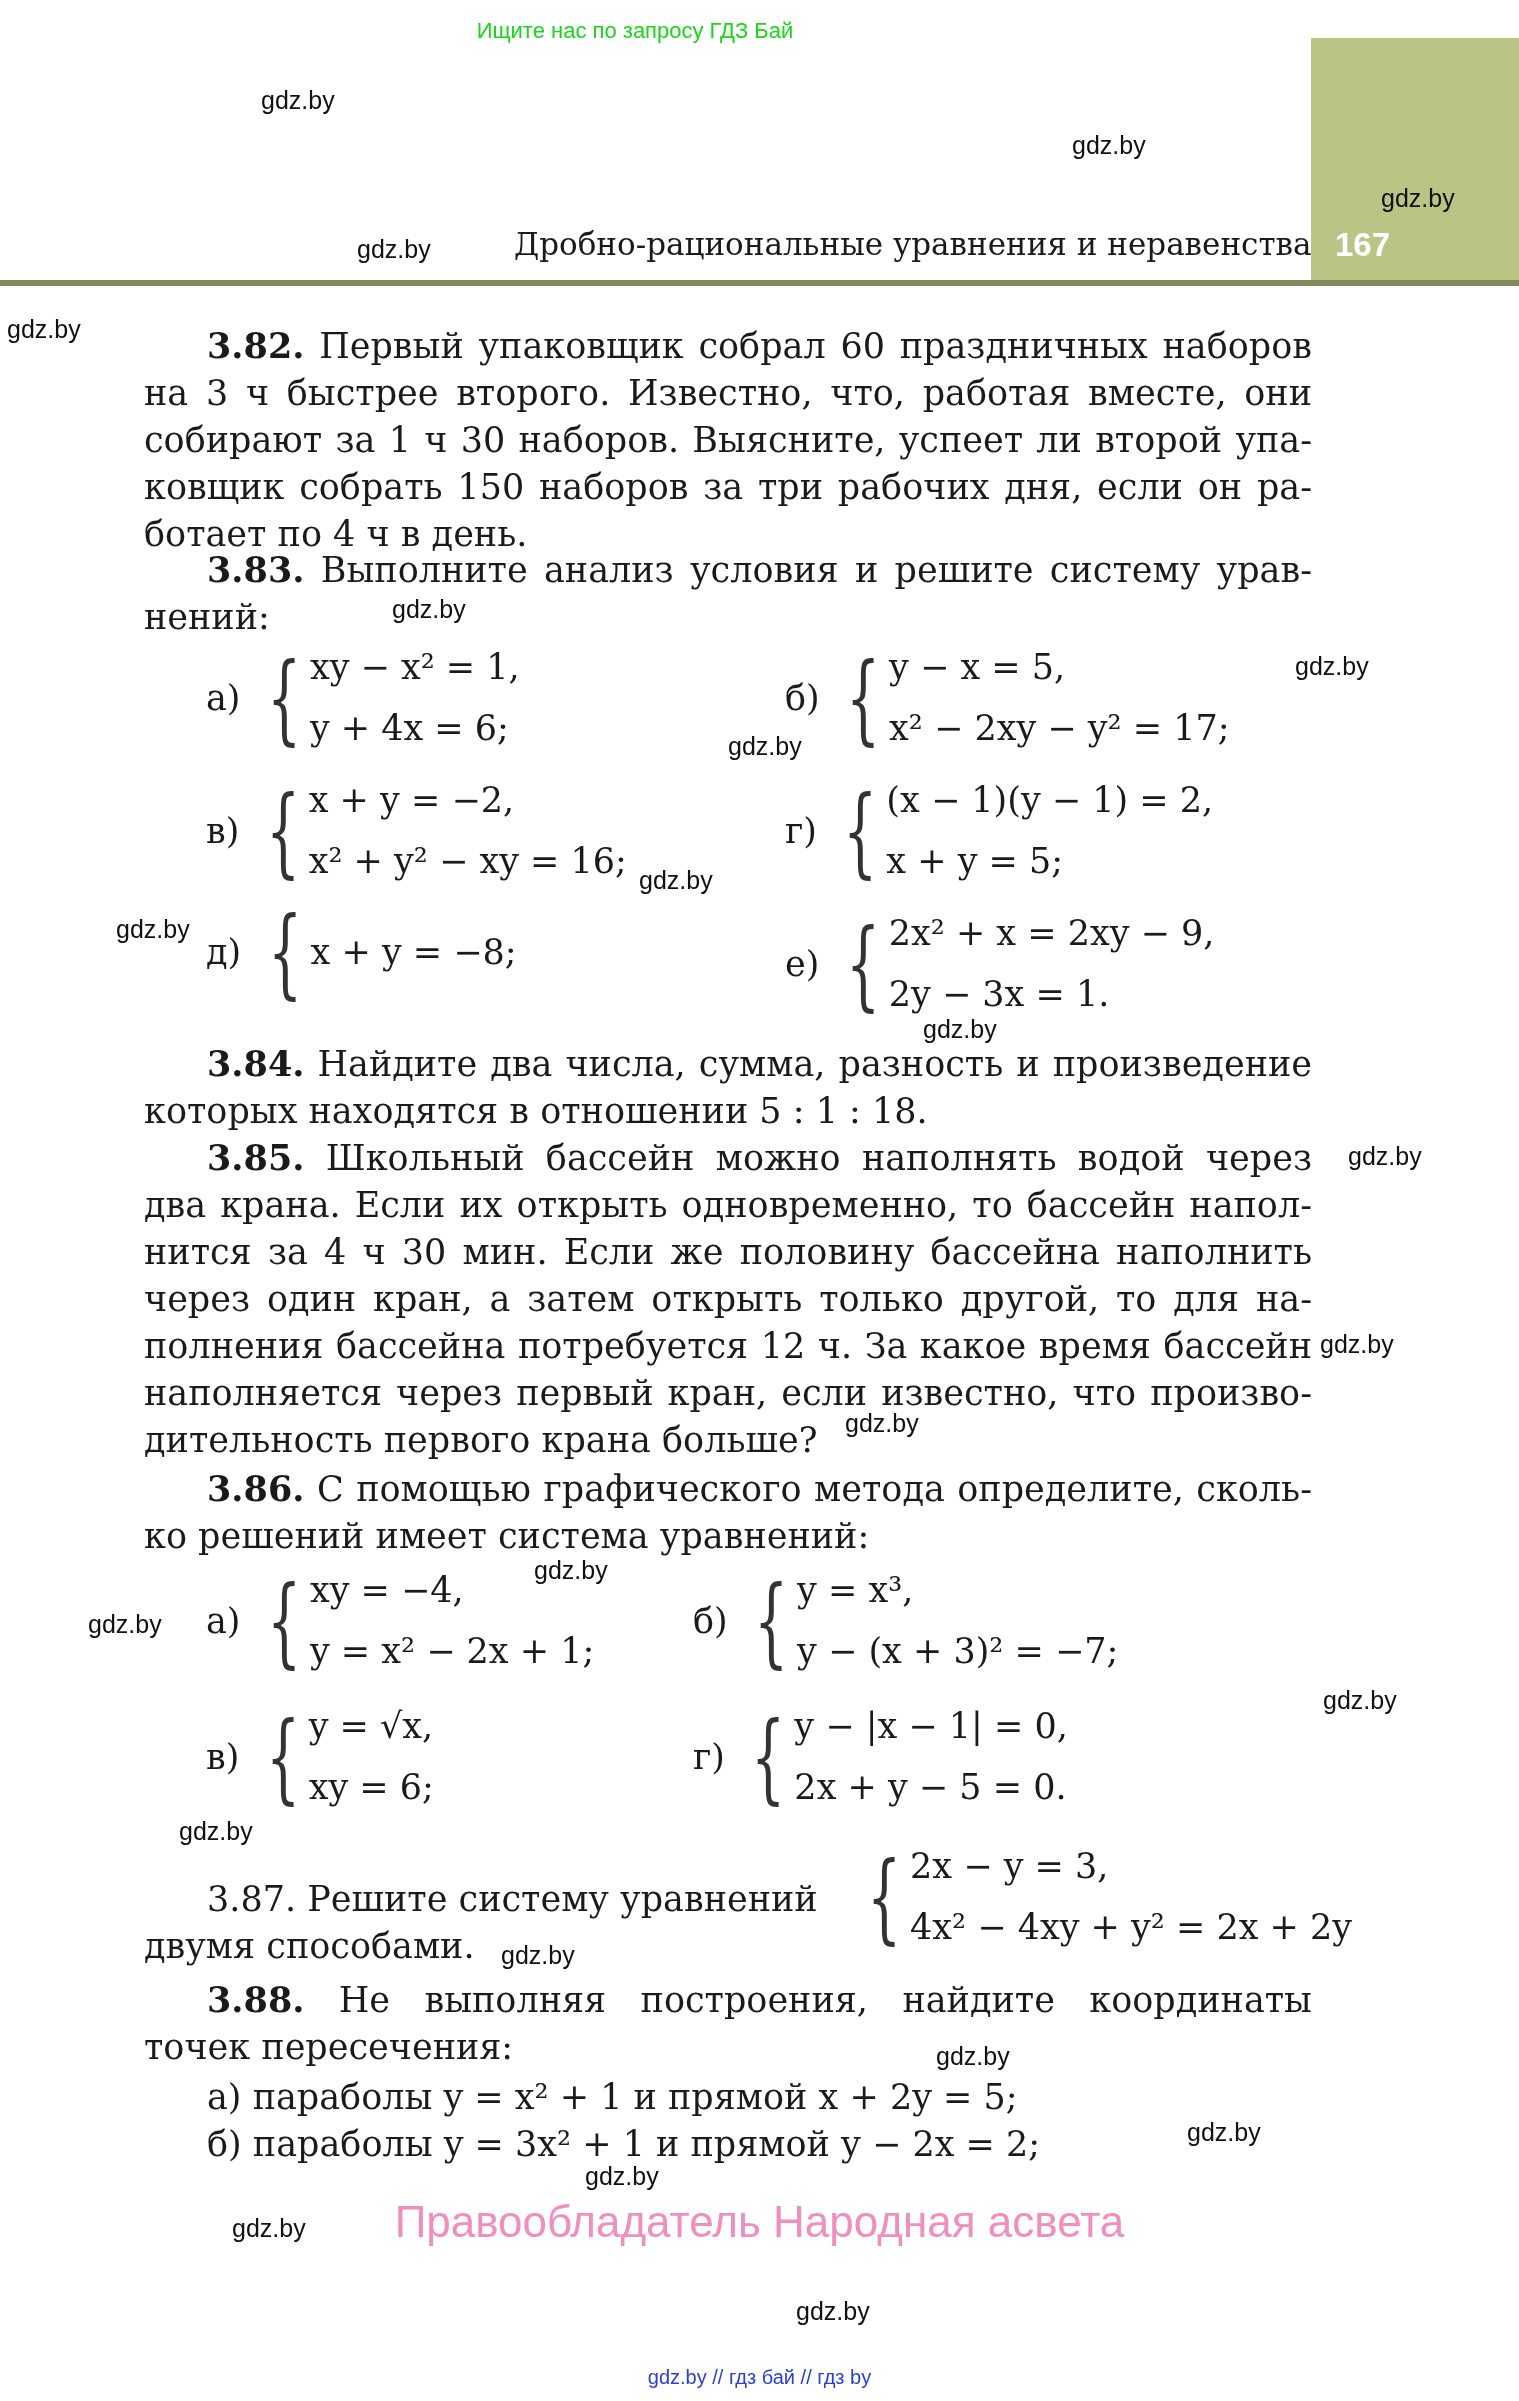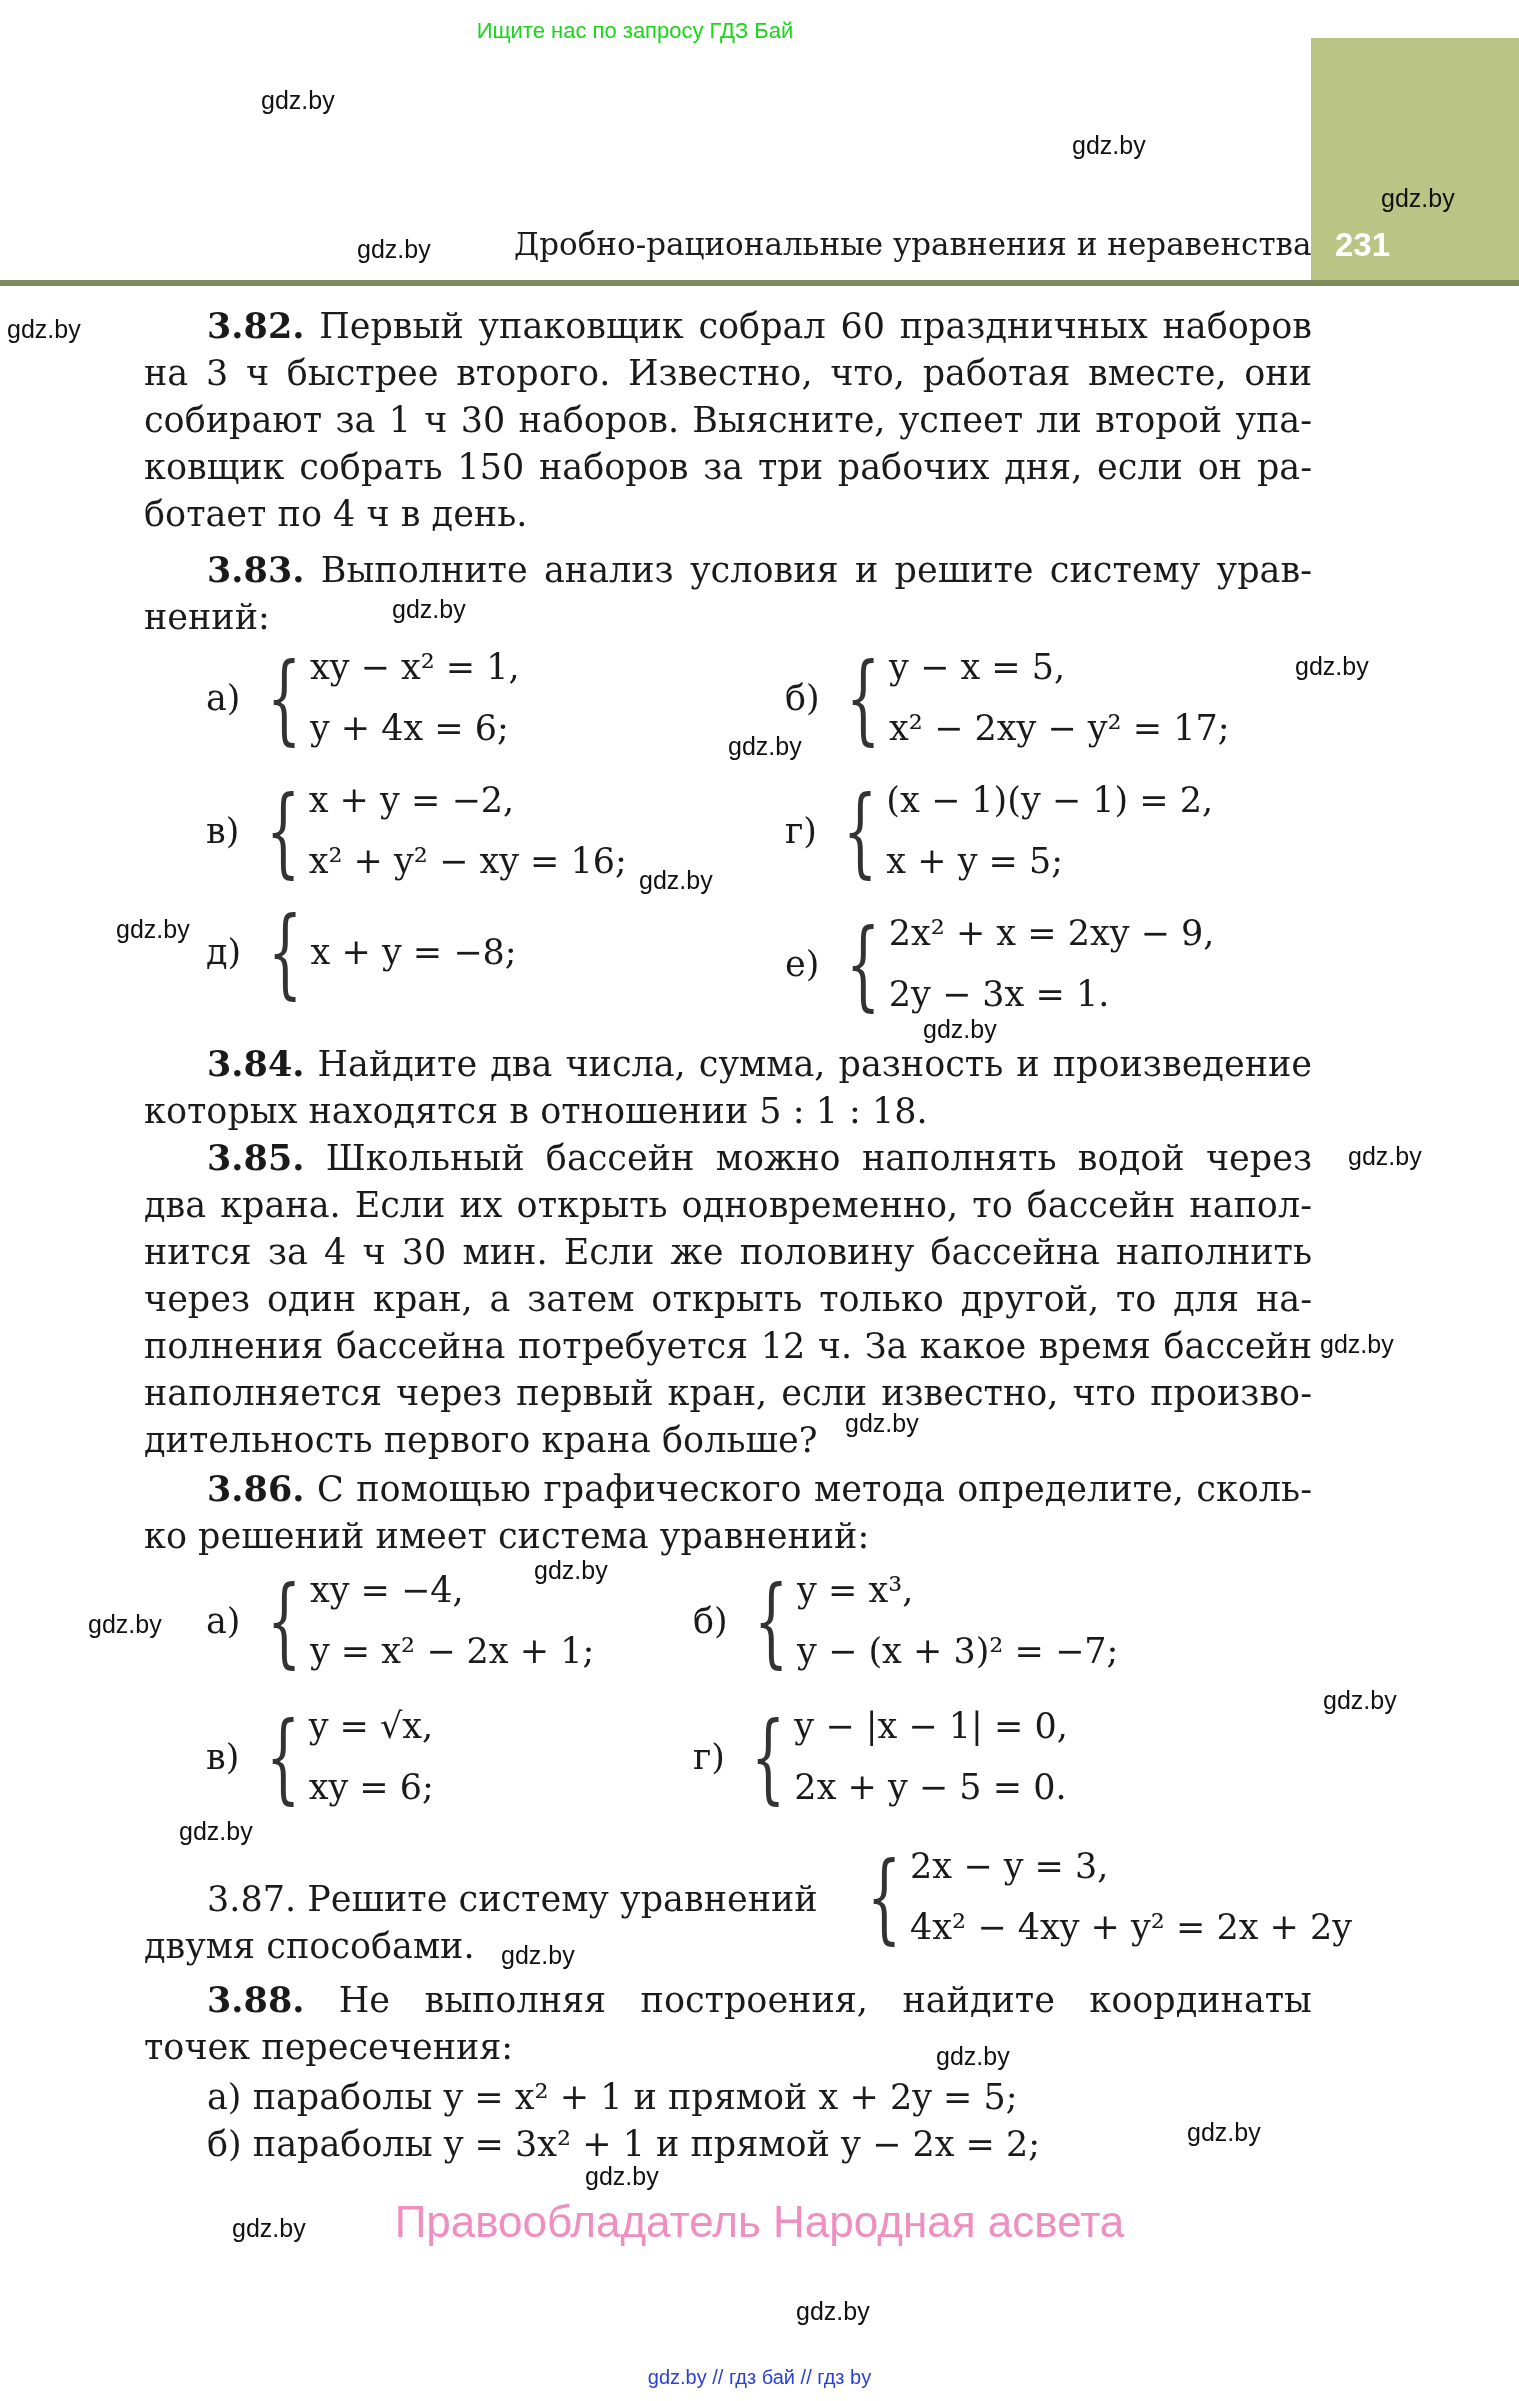--- a/index.html
+++ b/index.html
@@ -30,23 +30,23 @@
                   font-size:20px; color:#2a3fd8; }
 </style>
 </head>
 <body>
 
 <div class="abs top-banner">Ищите нас по запросу ГДЗ Бай</div>
 
 <div class="abs green-tab"></div>
 <div class="abs rule"></div>
 <div class="abs running-head">Дробно-рациональные уравнения и неравенства</div>
-<div class="abs page-num">231</div>
-
-<div class="para" style="top:302px;">
+<div class="abs page-num">167</div>
+
+<div class="para" style="top:322px;">
   <span class="indent"></span><span class="num">3.82.</span>
   <span>Первый упаковщик собрал 60 праздничных наборов</span>
   <span>на 3 ч быстрее второго. Известно, что, работая вместе, они</span>
   <span>собирают за 1 ч 30 наборов. Выясните, успеет ли второй упа-</span>
   <span>ковщик собрать 150 наборов за три рабочих дня, если он ра-</span>
   <span>ботает по 4 ч в день.</span>
 </div>
 
 <div class="para" style="top:546px;">
   <span class="indent"></span><span class="num">3.83.</span>

